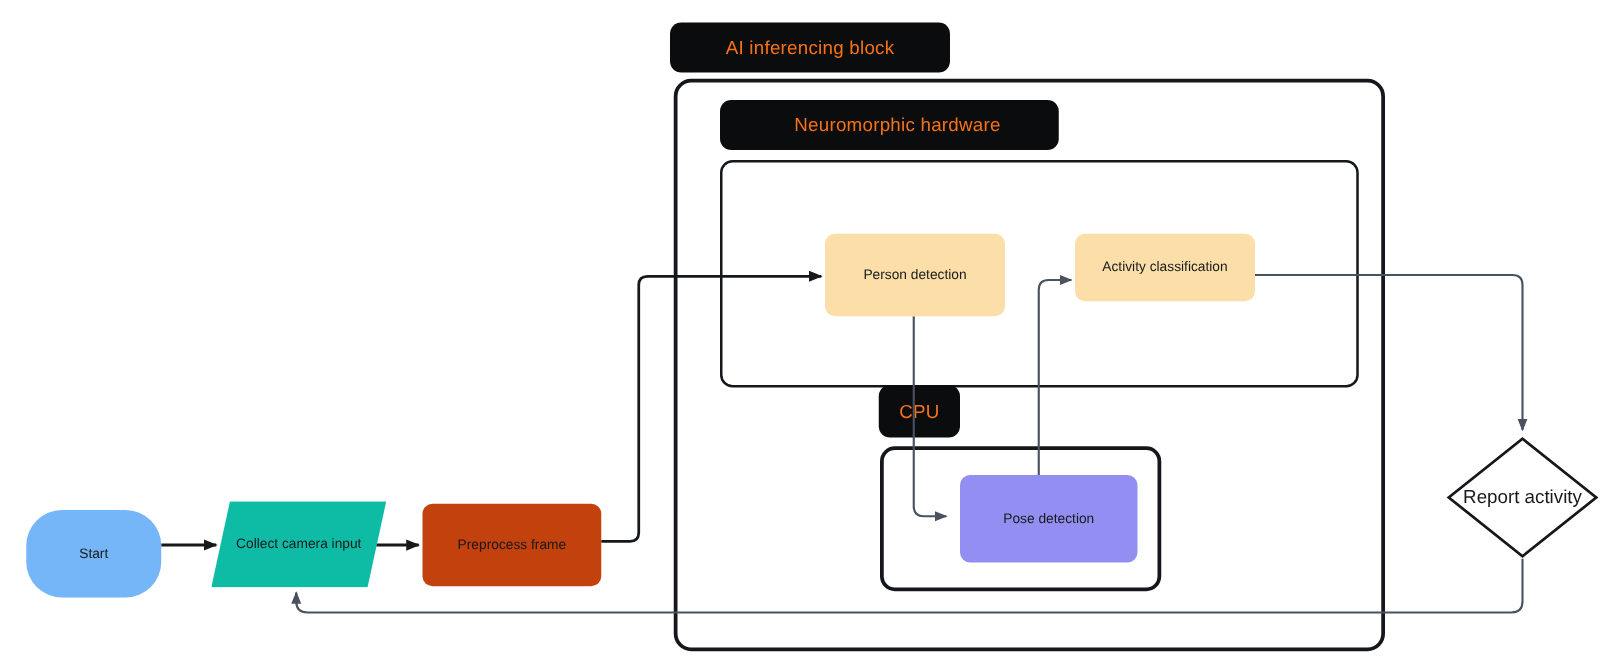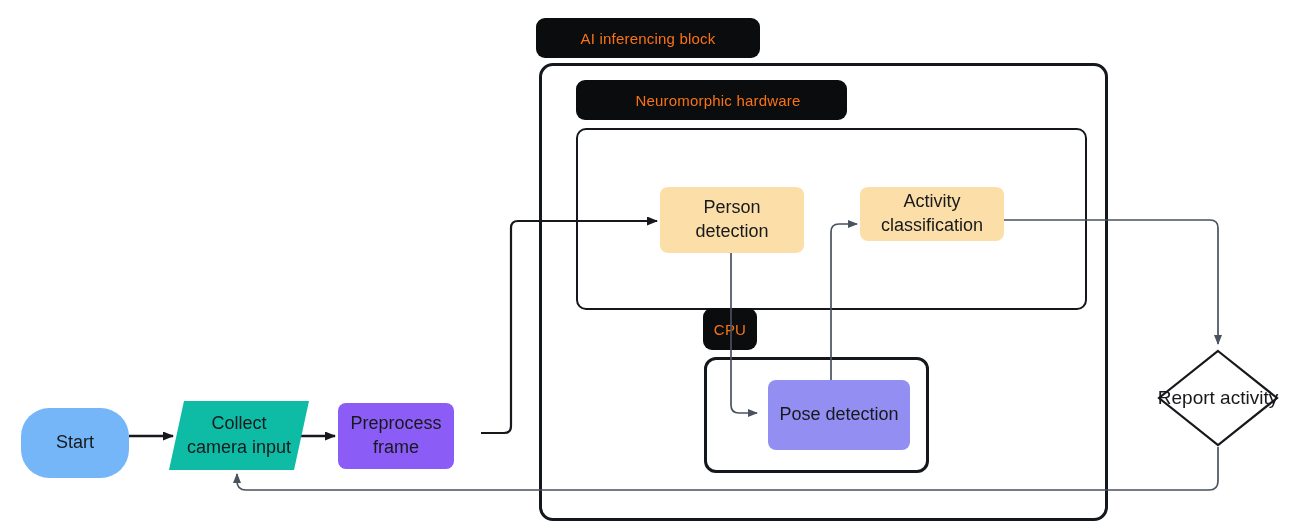--- a/index.html
+++ b/index.html
@@ -40,71 +40,71 @@
     background: #0b0c0e;
     color: #f97316;
     border-radius: 9px;
     display: flex; align-items: center; justify-content: center;
     font-size: 15px;
     letter-spacing: 0.2px;
     white-space: nowrap;
   }
   .badge.ai    { left: 536px; top: 18px;  width: 224px; height: 40px; }
   .badge.neuro { left: 576px; top: 80px;  width: 271px; height: 40px; padding-left: 13px; }
-  .badge.cpu-b { left: 703px; top: 308px; width: 54px;  height: 42px; }
+  .badge.cpu-b { left: 703px; top: 308px; width: 65px;  height: 42px; }
 
   
   svg.connectors {
     position: absolute; left: 0; top: 0;
     z-index: 3;
     pointer-events: none;
   }
 
   
   .node {
     position: absolute;
     z-index: 4;
     display: flex; align-items: center; justify-content: center;
     text-align: center;
     color: #17191c;
-    font-size: 18px;
+    font-size: 11px;
     line-height: 1.32;
   }
   .node .lbl { display: block; }
   .node.start {
     left: 21px; top: 408px; width: 108px; height: 70px;
     background: #74b6f7; border-radius: 28.5px;
   }
   .node.collect {
     left: 169px; top: 401px; width: 140px; height: 69px;
     background: #0ebca5;
     clip-path: polygon(10.7% 0, 100% 0, 89.3% 100%, 0 100%);
   }
   .node.collect .lbl { width: 118px; text-align: center; }
   .node.preprocess {
-    left: 338px; top: 403px; width: 116px; height: 66px;
-    background: #8b5cf6; border-radius: 8px;
+    left: 338px; top: 403px; width: 143px; height: 66px;
+    background: #c2410c; border-radius: 8px;
   }
   .node.person {
     left: 660px; top: 187px; width: 144px; height: 66px;
     background: #fcdfa8; border-radius: 8px;
   }
   .node.person .lbl, .node.activity .lbl { width: 104px; }
   .node.activity {
     left: 860px; top: 187px; width: 144px; height: 54px;
     background: #fcdfa8; border-radius: 8px;
   }
   .node.pose {
     left: 768px; top: 380px; width: 142px; height: 70px;
     background: #938ff2; border-radius: 8px;
   }
   .node.report {
     left: 1157px; top: 349px; width: 122px; height: 98px;
     background: transparent;
-    font-size: 19px;
+    font-size: 15px;
   }
   .node.report svg { position: absolute; left: 0; top: 0; }
   .node.report .lbl { position: relative; z-index: 1; white-space: nowrap; }
 </style>
 </head>
 <body>
 
 <div class="canvas">
 
   <div class="container outer"></div>

